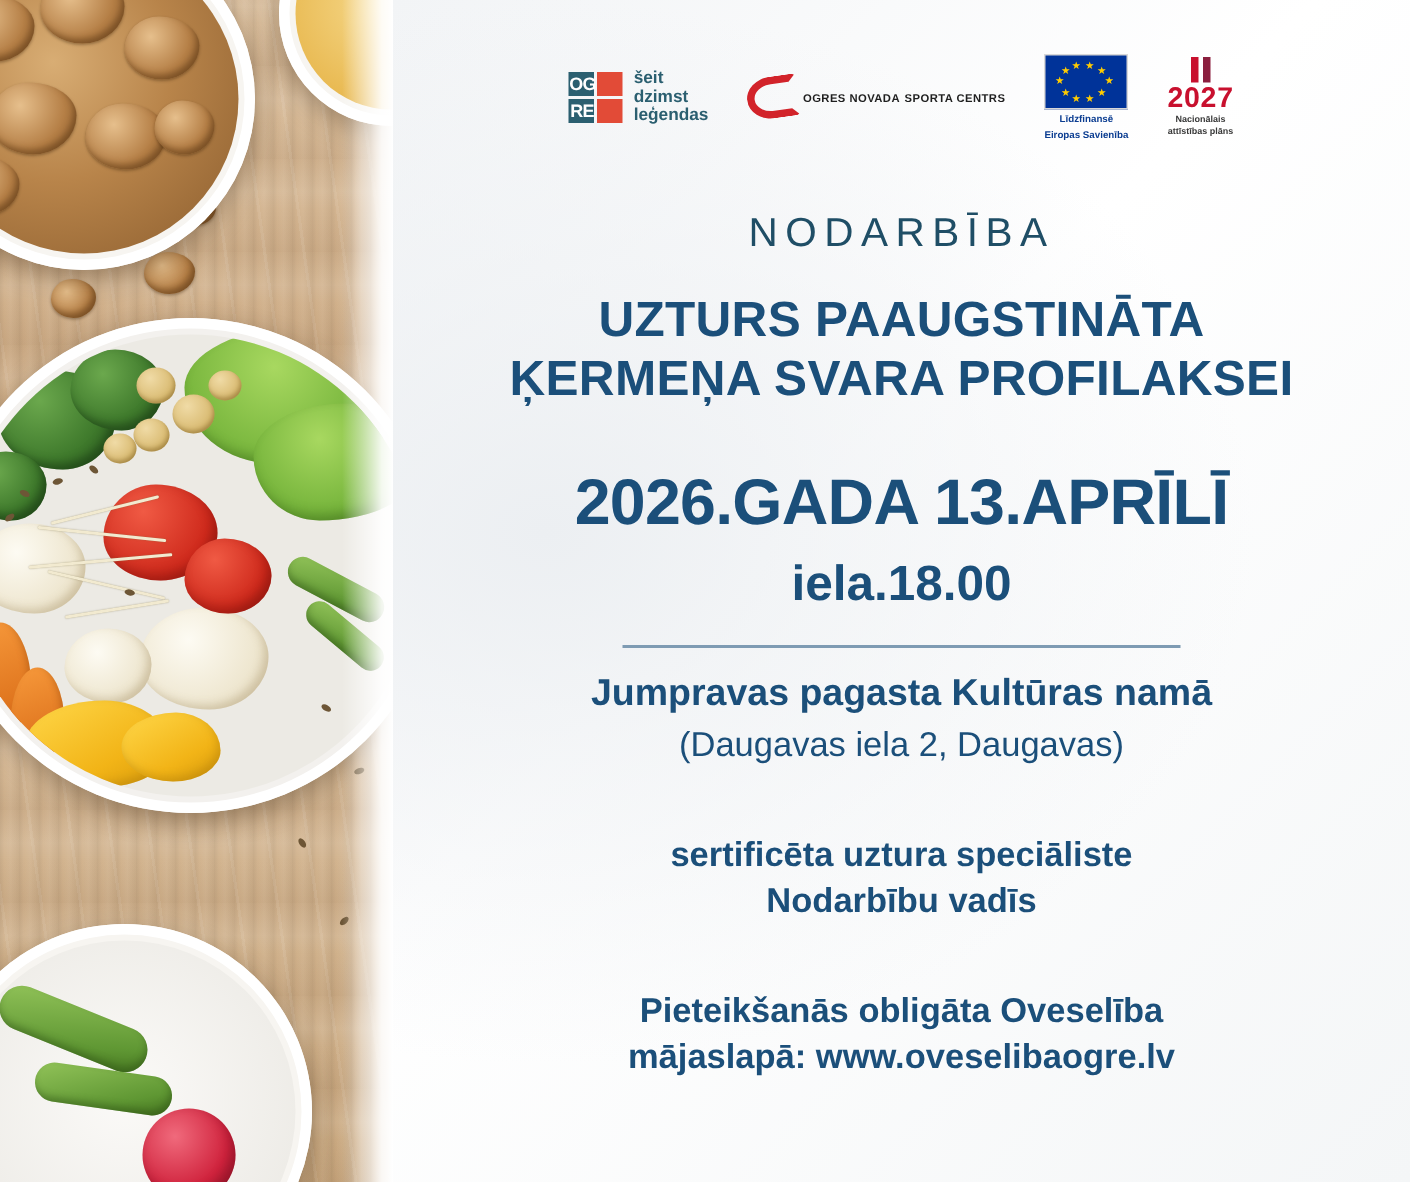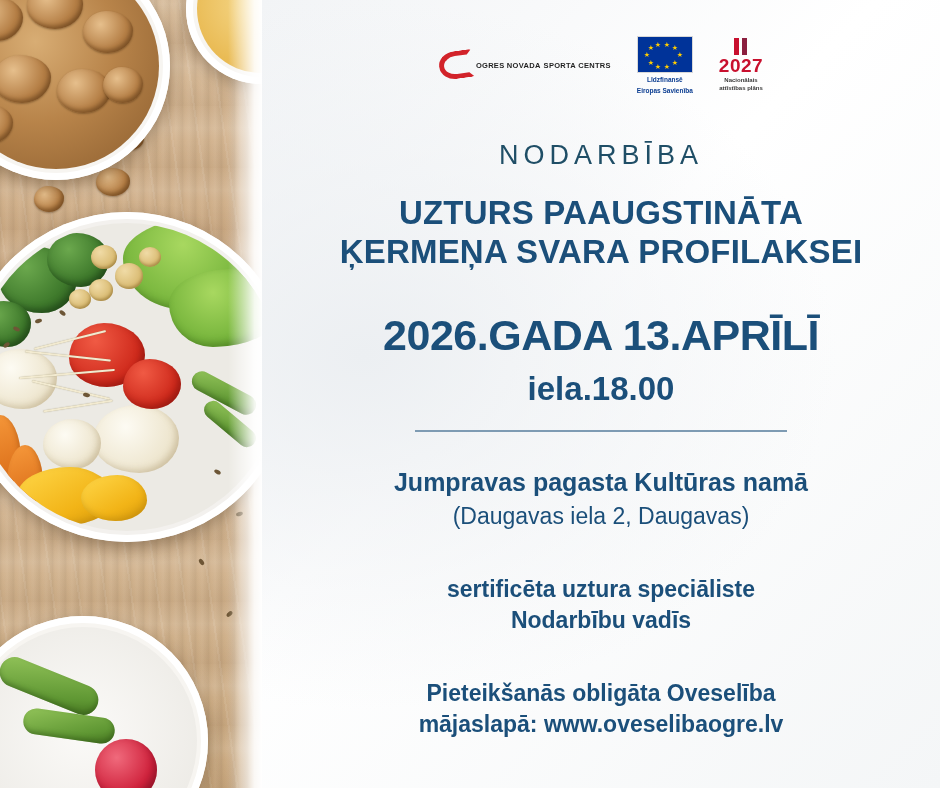--- a/index.html
+++ b/index.html
@@ -276,21 +276,21 @@
     font-weight: 700;
     color: #1b4f7a;
   }
   .rule {
     width: 372px;
     height: 2px;
     background: #7e9bb3;
     margin: 22px auto 0;
   }
   .venue {
-    margin-top: 36px;
+    margin-top: 16px;
     font-size: 25px;
     font-weight: 700;
     color: #1b4f7a;
   }
   .venue-sub {
     margin-top: 6px;
     font-size: 23px;
     font-weight: 400;
     color: #1b4f7a;
   }
@@ -397,20 +397,33 @@
     <div class="seed" style="left:198px; top:560px; transform:rotate(55deg);"></div>
     <div class="seed" style="left:226px; top:612px; transform:rotate(-42deg);"></div>
 
     <div class="photo-fade"></div>
   </div>
 
   <div class="content">
 
     <div class="logos">
 
+      <div class="logo logo-ogre">
+        <div class="ogre-mark">
+          <div class="ogre-cell">OG</div>
+          <div class="ogre-cell alt"></div>
+          <div class="ogre-cell">RE</div>
+          <div class="ogre-cell alt"></div>
+        </div>
+        <div class="ogre-text">
+          <div>šeit</div>
+          <div>dzimst</div>
+          <div>leģendas</div>
+        </div>
+      </div>
 
 
       <div class="logo logo-sc">
         <div class="sc-mark"></div>
         <div class="sc-text">OGRES NOVADA</div>
         <div class="sc-text">SPORTA CENTRS</div>
       </div>
 
       <div class="logo logo-eu">
         <div class="eu-flag">

